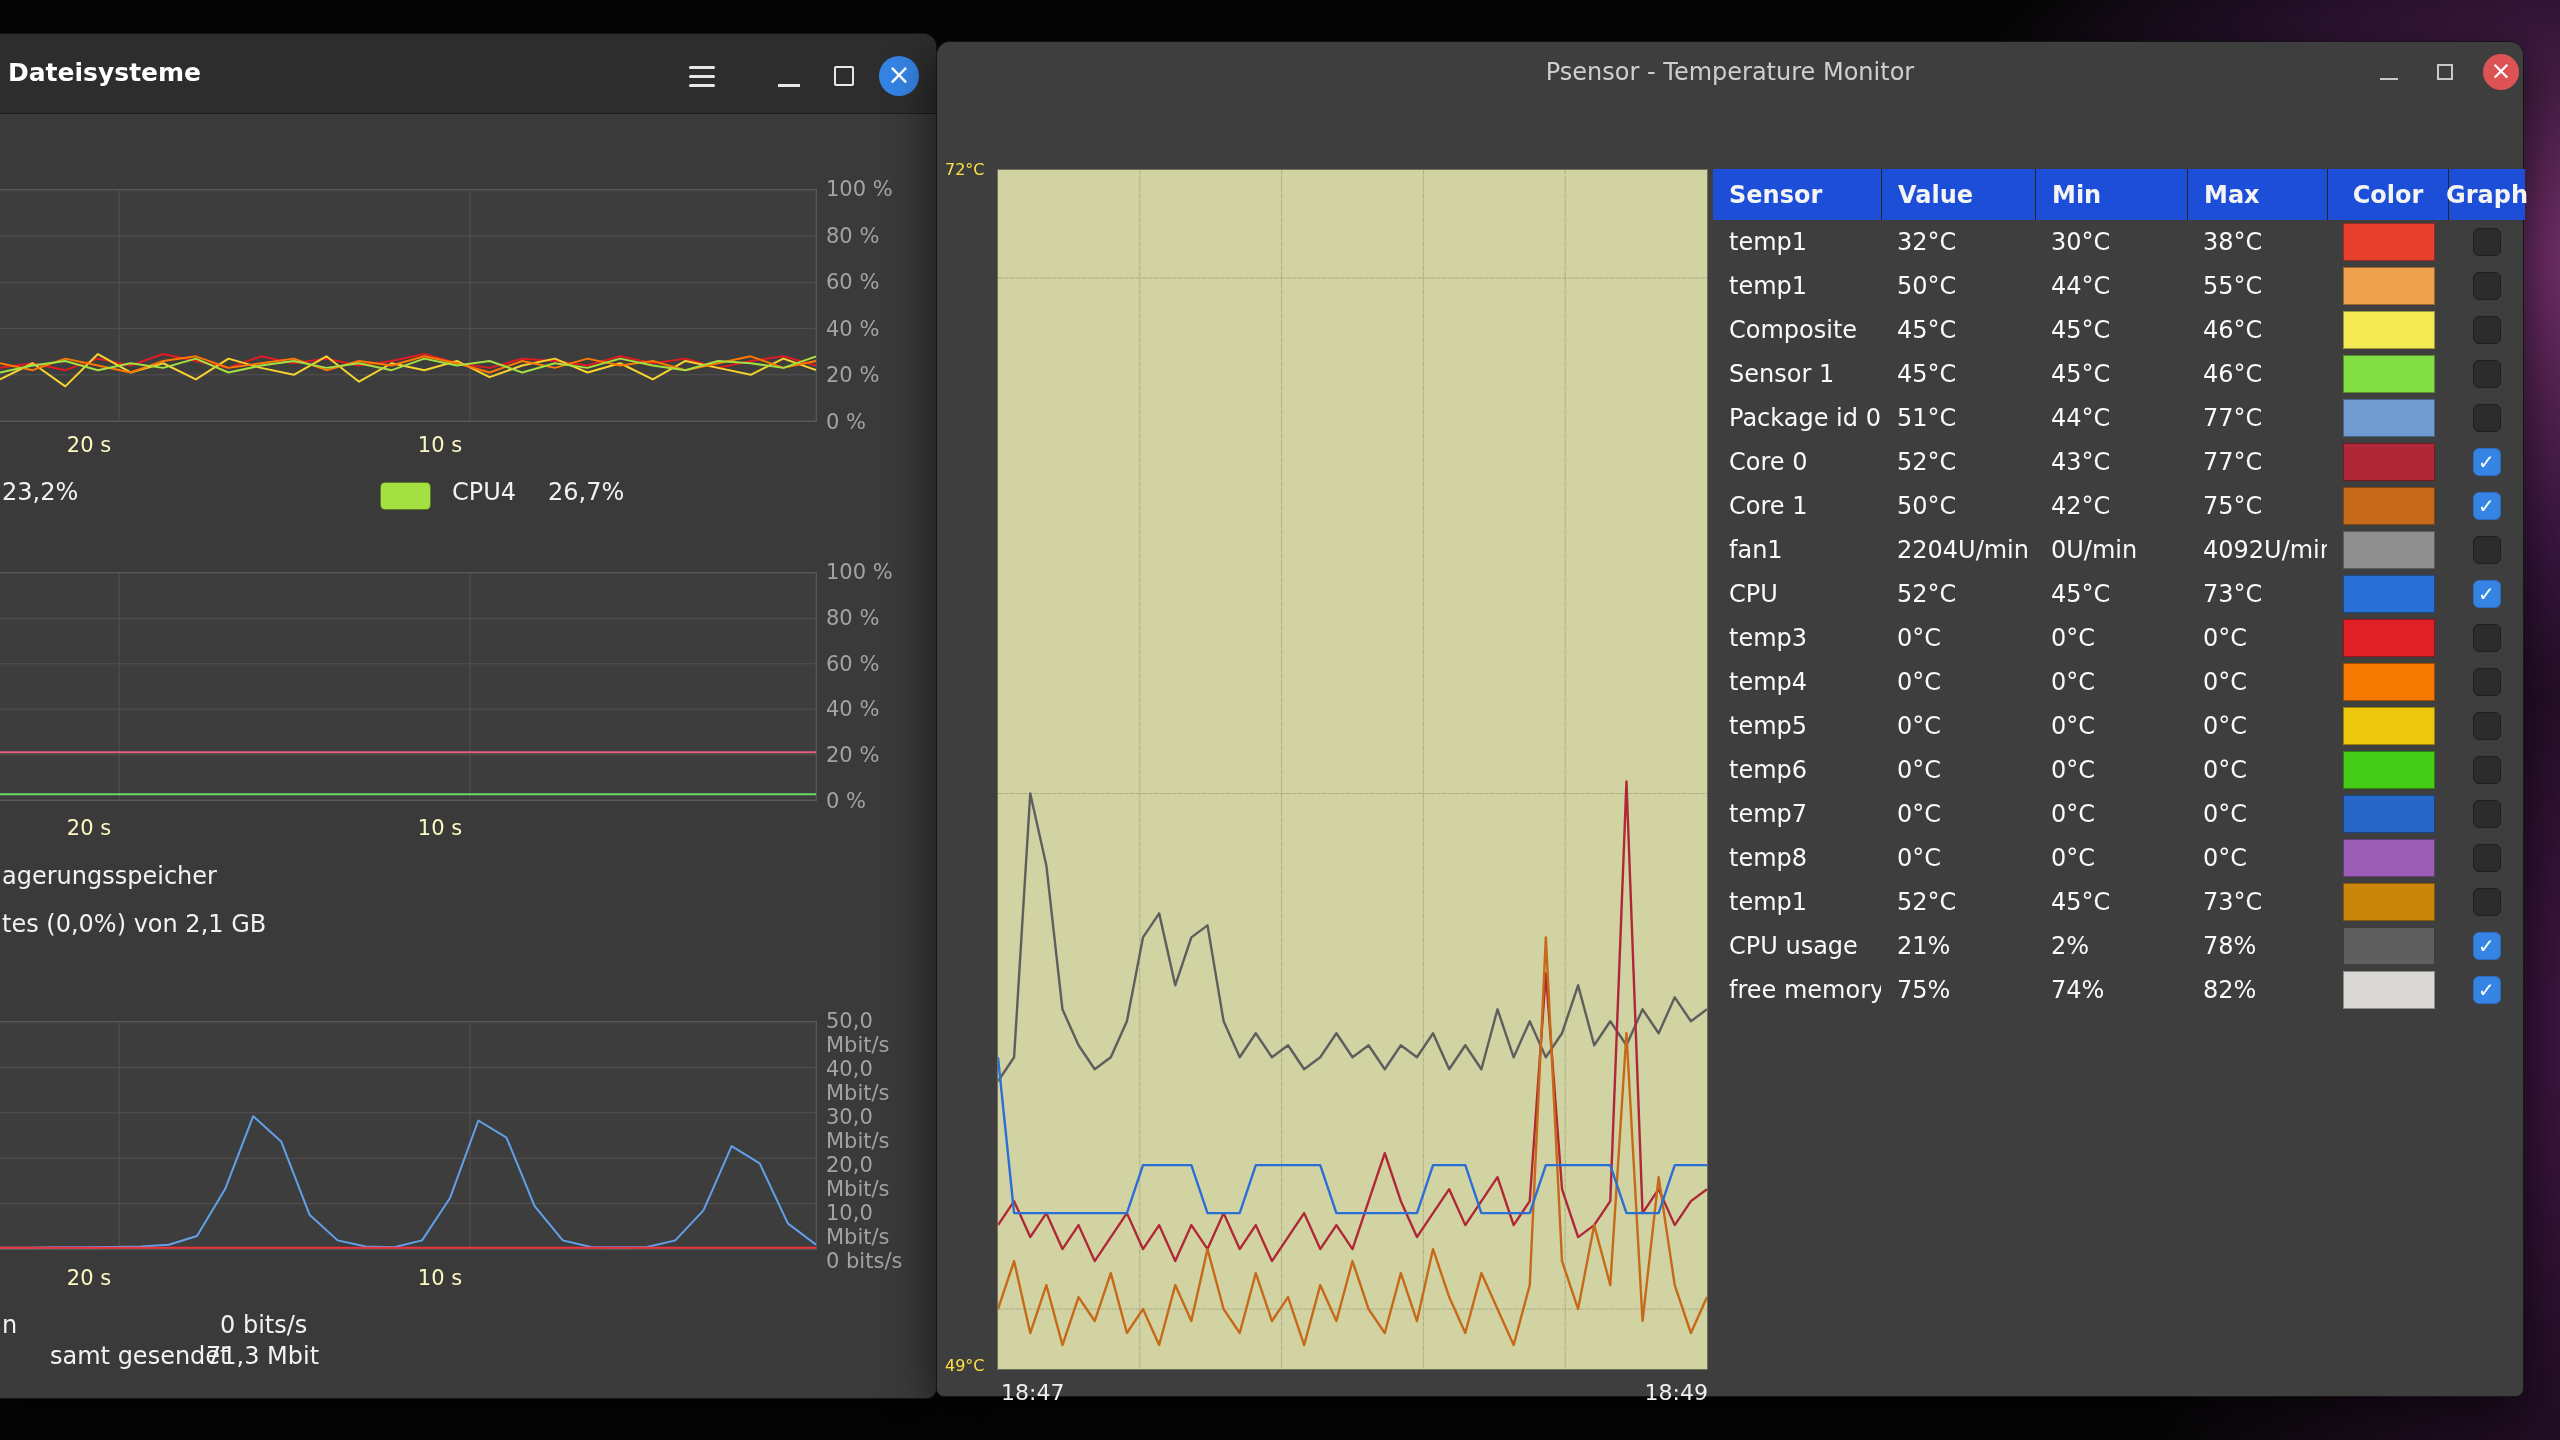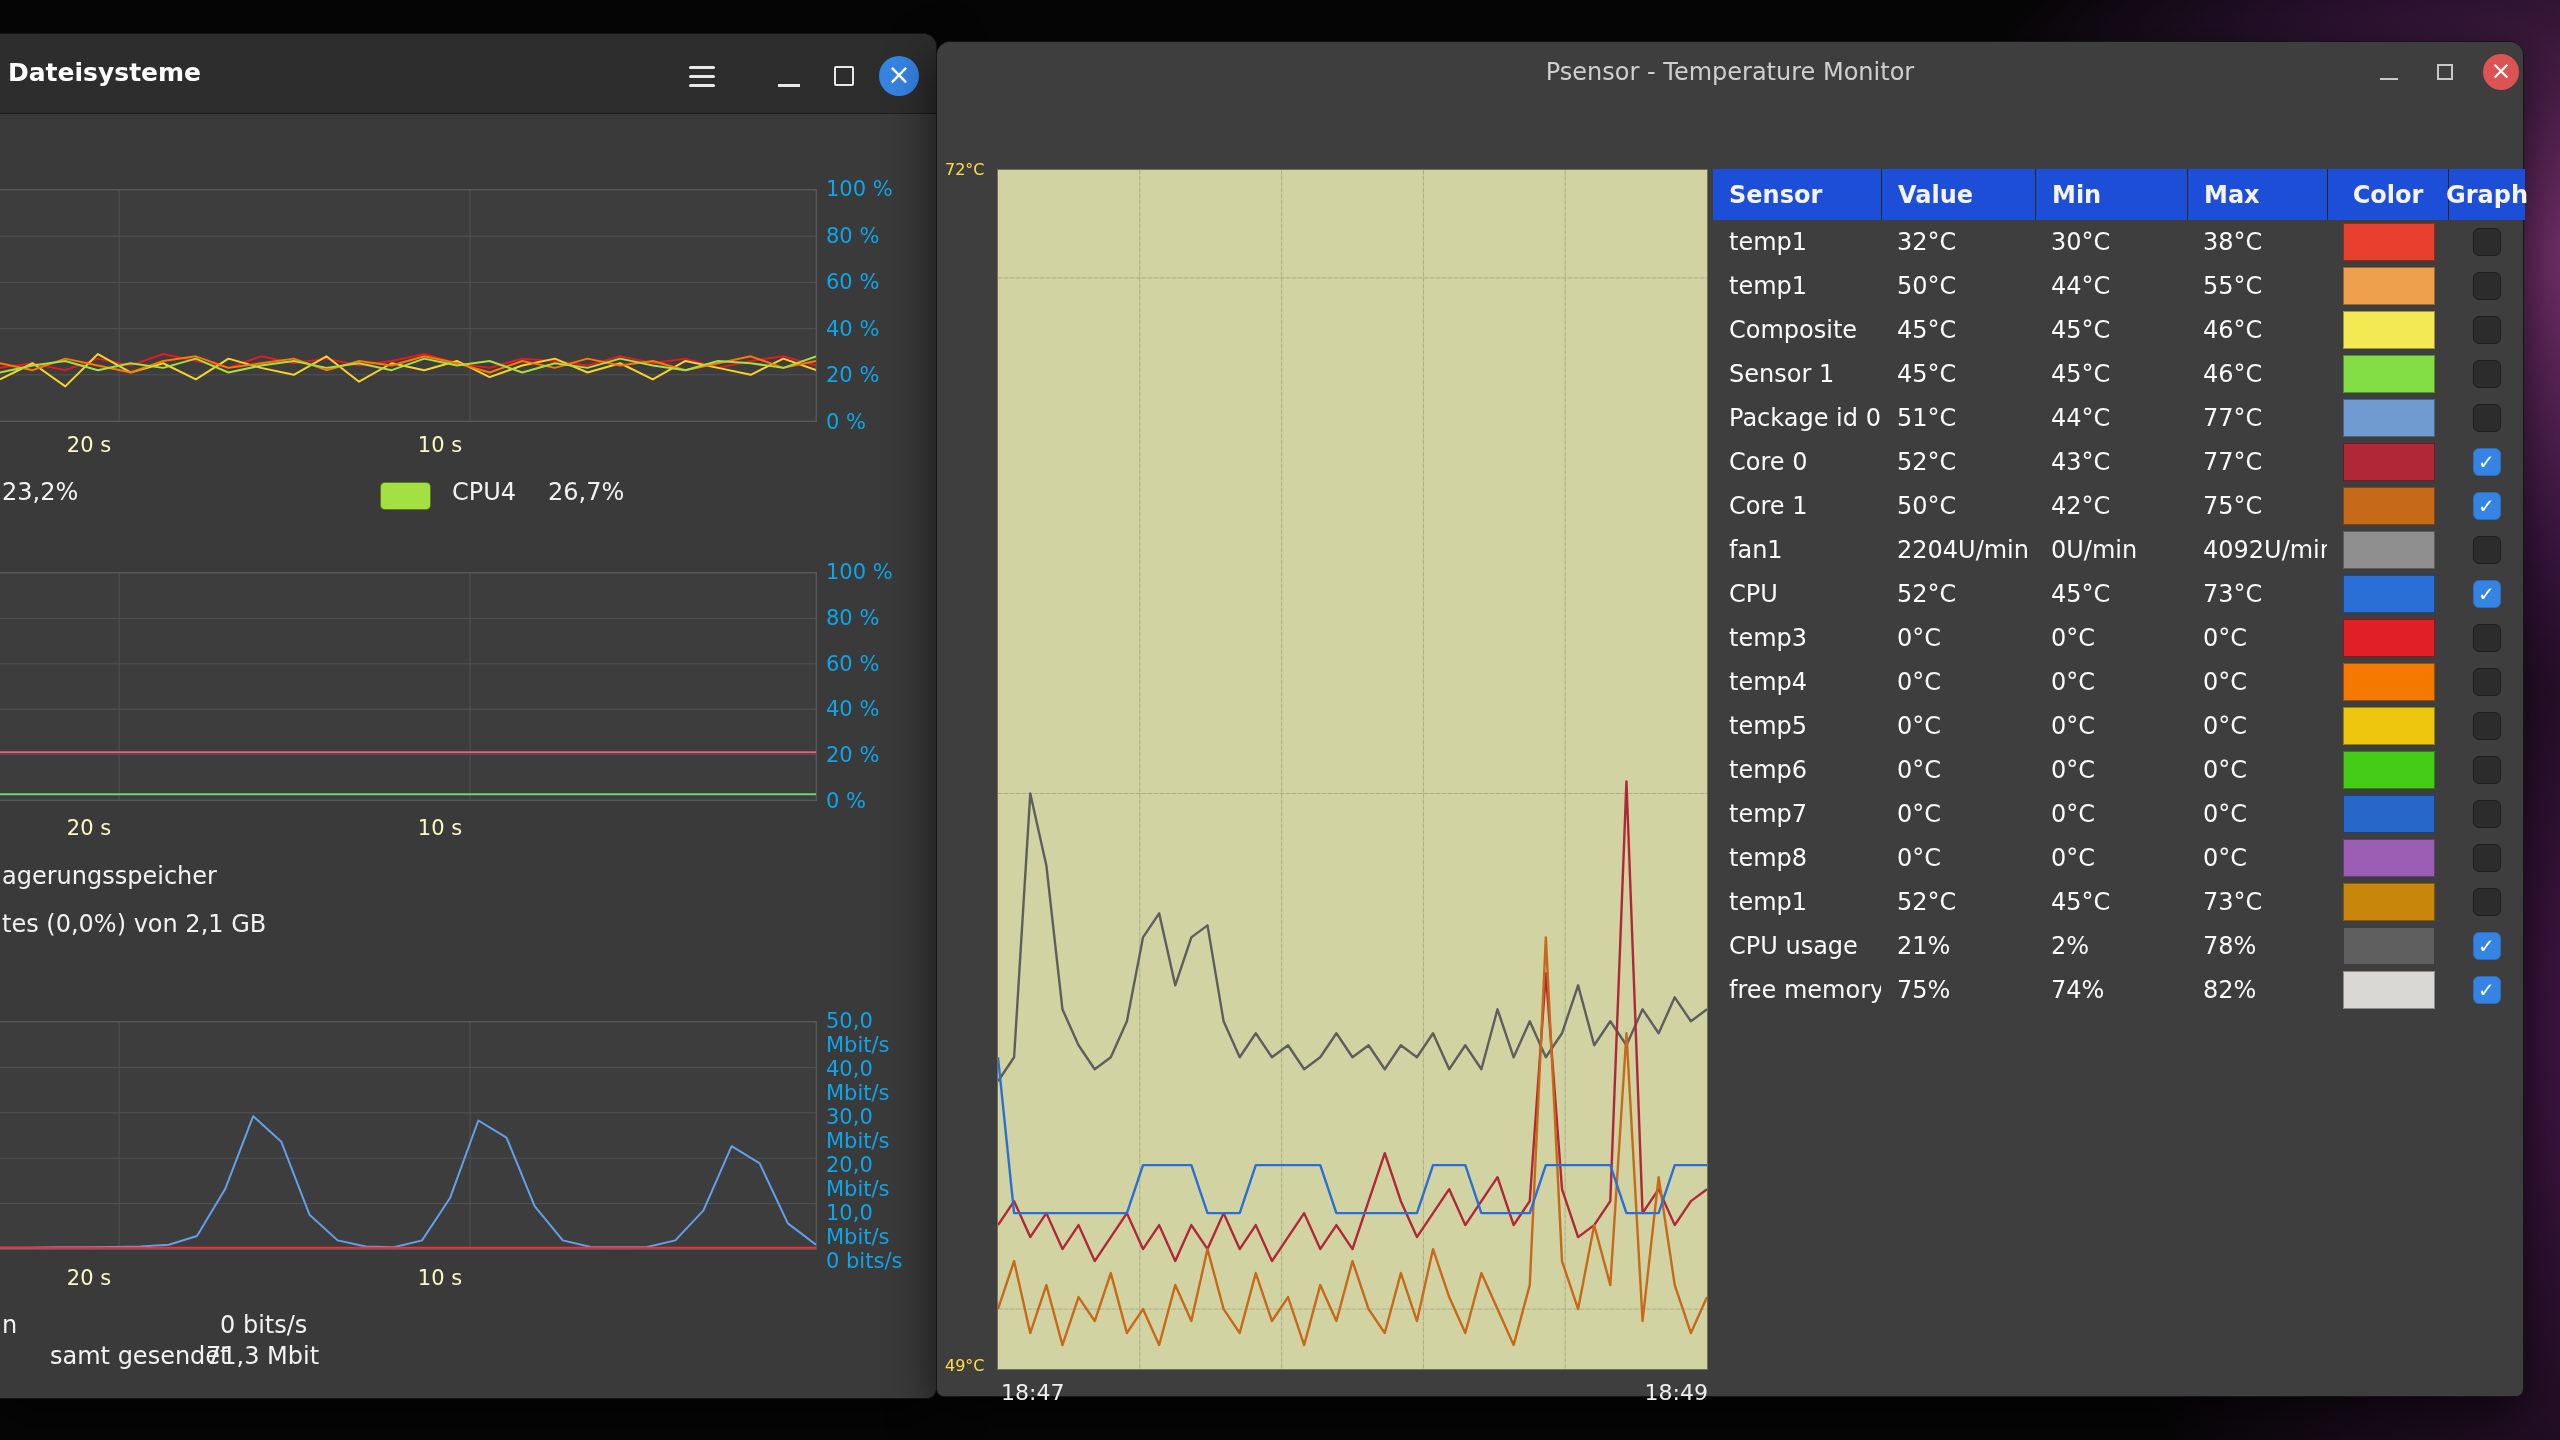--- a/index.html
+++ b/index.html
@@ -19,21 +19,21 @@
   .left-window { left:0; top:33px; width:937px; height:1366px; background:#3a3a3a; border-left:none; border-radius:0 14px 10px 0; }
   .lw-titlebar { position:absolute; left:0; top:0; width:100%; height:80px; background:#2d2d2d; border-bottom:1px solid #1c1c1c; border-radius:0 14px 0 0;padding-left:44px; }
   .lw-title { position:absolute; left:8px; top:24px; font-size:25px; font-weight:600; color:#fff; }
   .tb-btn { position:absolute; top:20px; width:44px; height:44px; display:flex; align-items:center; justify-content:center; cursor:default; }
   .hb-bars { width:26px; height:3px; background:#e8e8e8; border-radius:2px; box-shadow:0 -9px 0 #e8e8e8, 0 9px 0 #e8e8e8; }
   .min-glyph { width:22px; height:3px; background:#e8e8e8; margin-top:18px; }
   .max-glyph { width:20px; height:20px; border:2px solid #e8e8e8; border-radius:2px; }
   .close-blue { width:40px; height:40px; border-radius:50%; background:#3584e4; color:#fff; font-size:28px; line-height:38px; text-align:center; }
 
   .plot { position:absolute; display:block; background:#3d3d3d; border:1px solid #585858; border-left:none; }
-  .ylabels { position:absolute; display:flex; flex-direction:column; justify-content:space-between; font-size:21px; color:#0ea5e9; width:108px; }
+  .ylabels { position:absolute; display:flex; flex-direction:column; justify-content:space-between; font-size:21px; color:#a3a3a3; width:108px; }
   .xlabel { position:absolute; width:62px; text-align:center; font-size:21px; color:#fef9c3; }
   .lw-text { position:absolute; font-size:24px; color:#f2f2f2; white-space:nowrap; }
   .legend-swatch { position:absolute; width:51px; height:28px; border-radius:5px; border:1px solid rgba(0,0,0,.45); }
 
   
   .psensor-window { left:936px; top:41px; width:1588px; height:1356px; background:#3e3e3e; border-radius:14px 14px 8px 8px; }
   .ps-titlebar { position:absolute; left:0; top:0; width:100%; height:60px; background:#3e3e3e; border-radius:14px 14px 0 0; }
   .ps-title { position:absolute; width:100%; top:16px; text-align:center; font-size:24px; color:#cfcfcf; }
   .ps-btn { position:absolute; top:10px; width:44px; height:40px; display:flex; align-items:center; justify-content:center; color:#c9c9c9; }
   .ps-min { width:18px; height:2px; background:#c9c9c9; margin-top:14px; }

